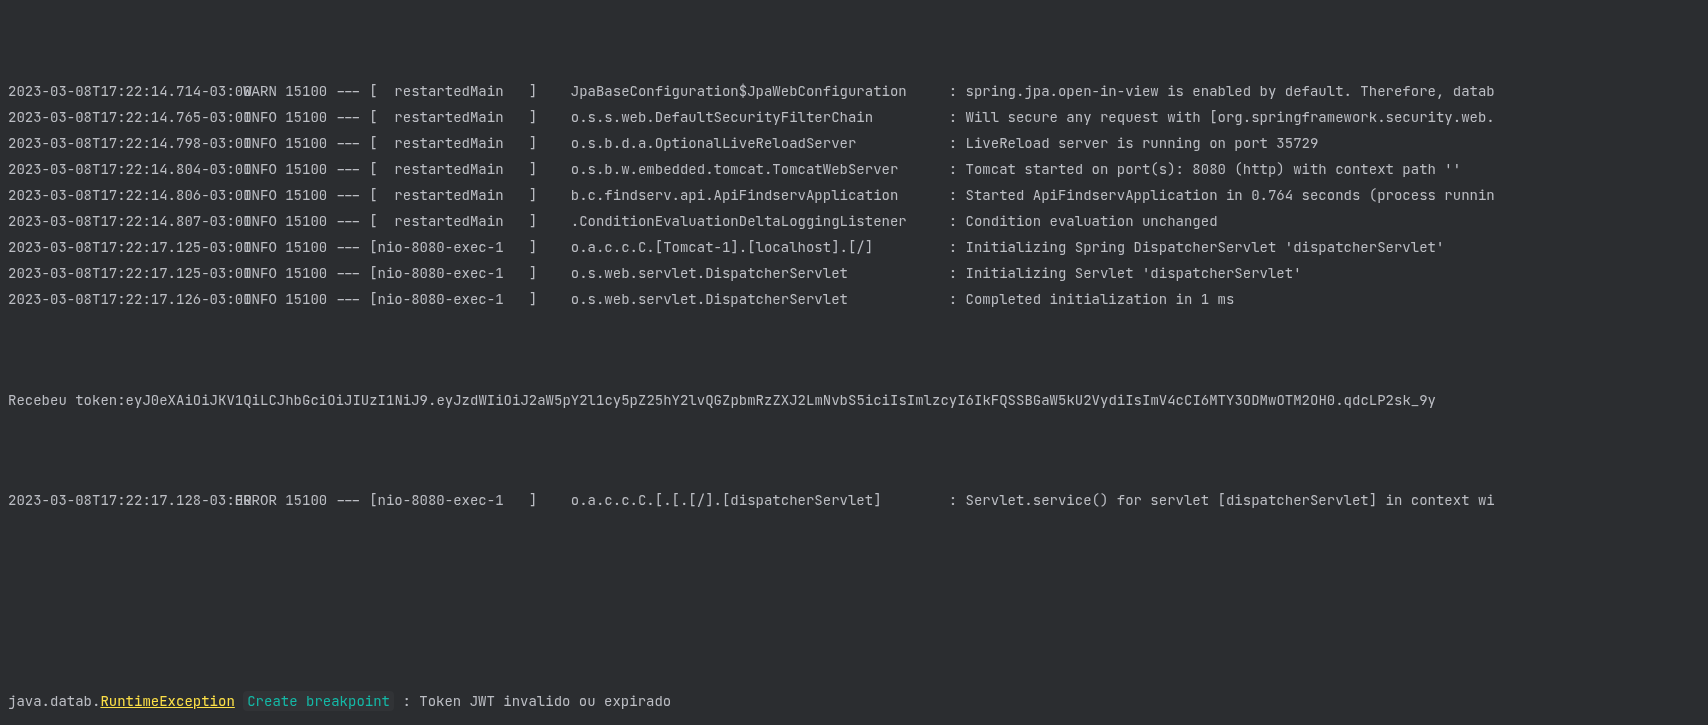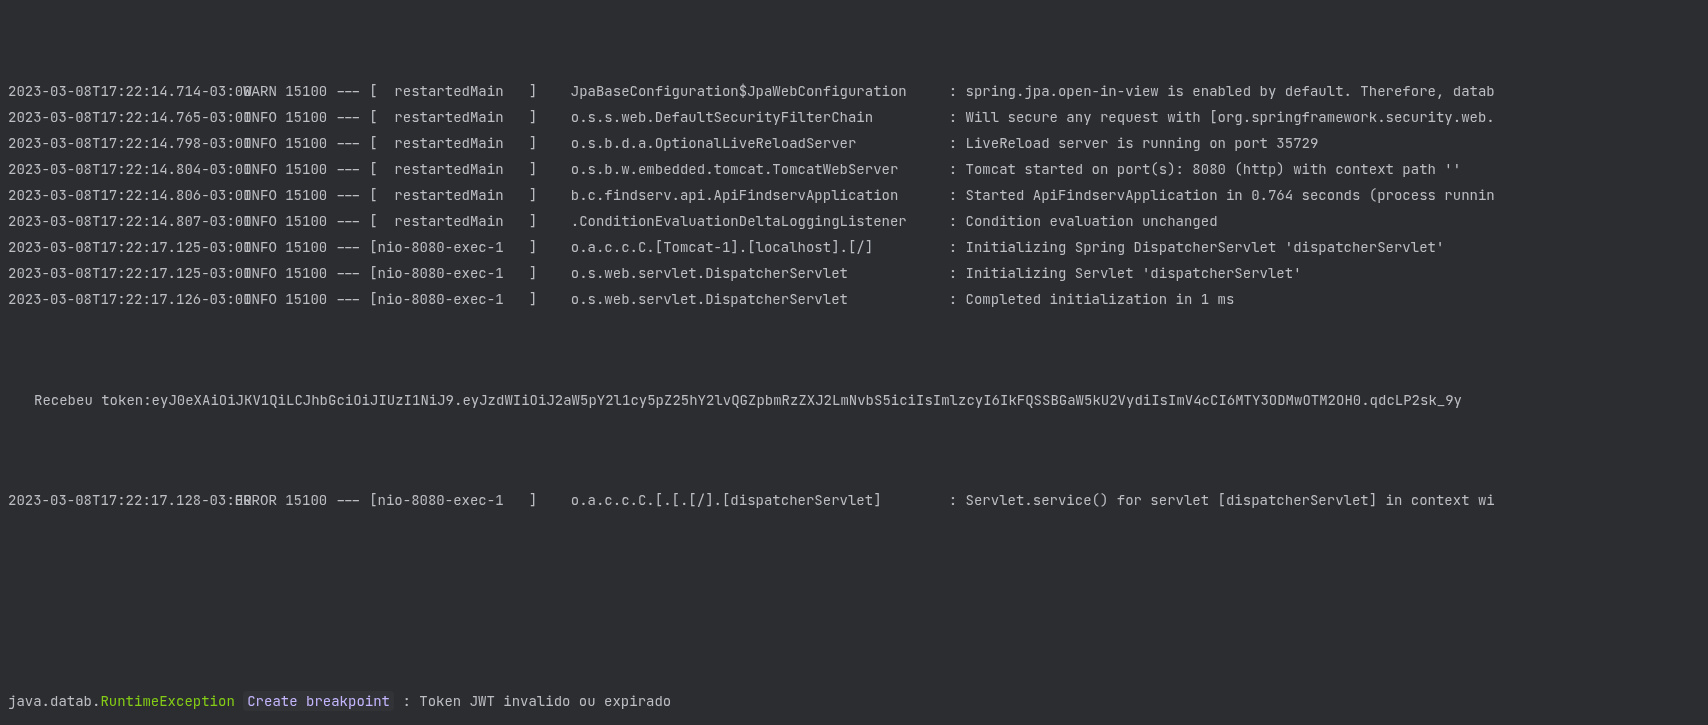--- a/index.html
+++ b/index.html
@@ -25,29 +25,30 @@
   .log-line span { white-space: pre; }
   .ts { display:inline-block; width: 27ch; }
   .lvl { display:inline-block; width: 5ch; text-align:right;font-family:Liberation Mono, monospace; }
   .pid { display:inline-block; width: 6ch; text-align:right; }
   .dashes { display:inline-block; width: 5ch; text-align:center; }
   .thr { display:inline-block; width: 18ch; }
   .lgr { display:inline-block; width: 47ch; text-align: center; }
   .sep { display:inline-block; width: 3ch; text-align:center; }
   .pre-bracket { display:inline-block; width:1ch; }
   .post-bracket { display:inline-block; width:2ch; }
-  .raw-line { white-space: pre; overflow: hidden; margin-left: 26px; }
+  .raw-line { white-space: pre; overflow: hidden; }
   .blank { height: 25px; }
   .exception-line { white-space: pre; }
   .link-muted {
-    color: #84cc16;
+    color: #fde047;
+    text-decoration: underline;
     cursor: pointer;
   }
   .hint {
-    color: #c4b5fd;
+    color: #14b8a6;
     font-style: normal;
     border: 1px solid transparent;
     border-radius: 4px;
     padding: 0 3px;
     background: rgba(255,255,255,0.03);
     cursor: pointer;
   }
 </style>
 </head>
 <body>

